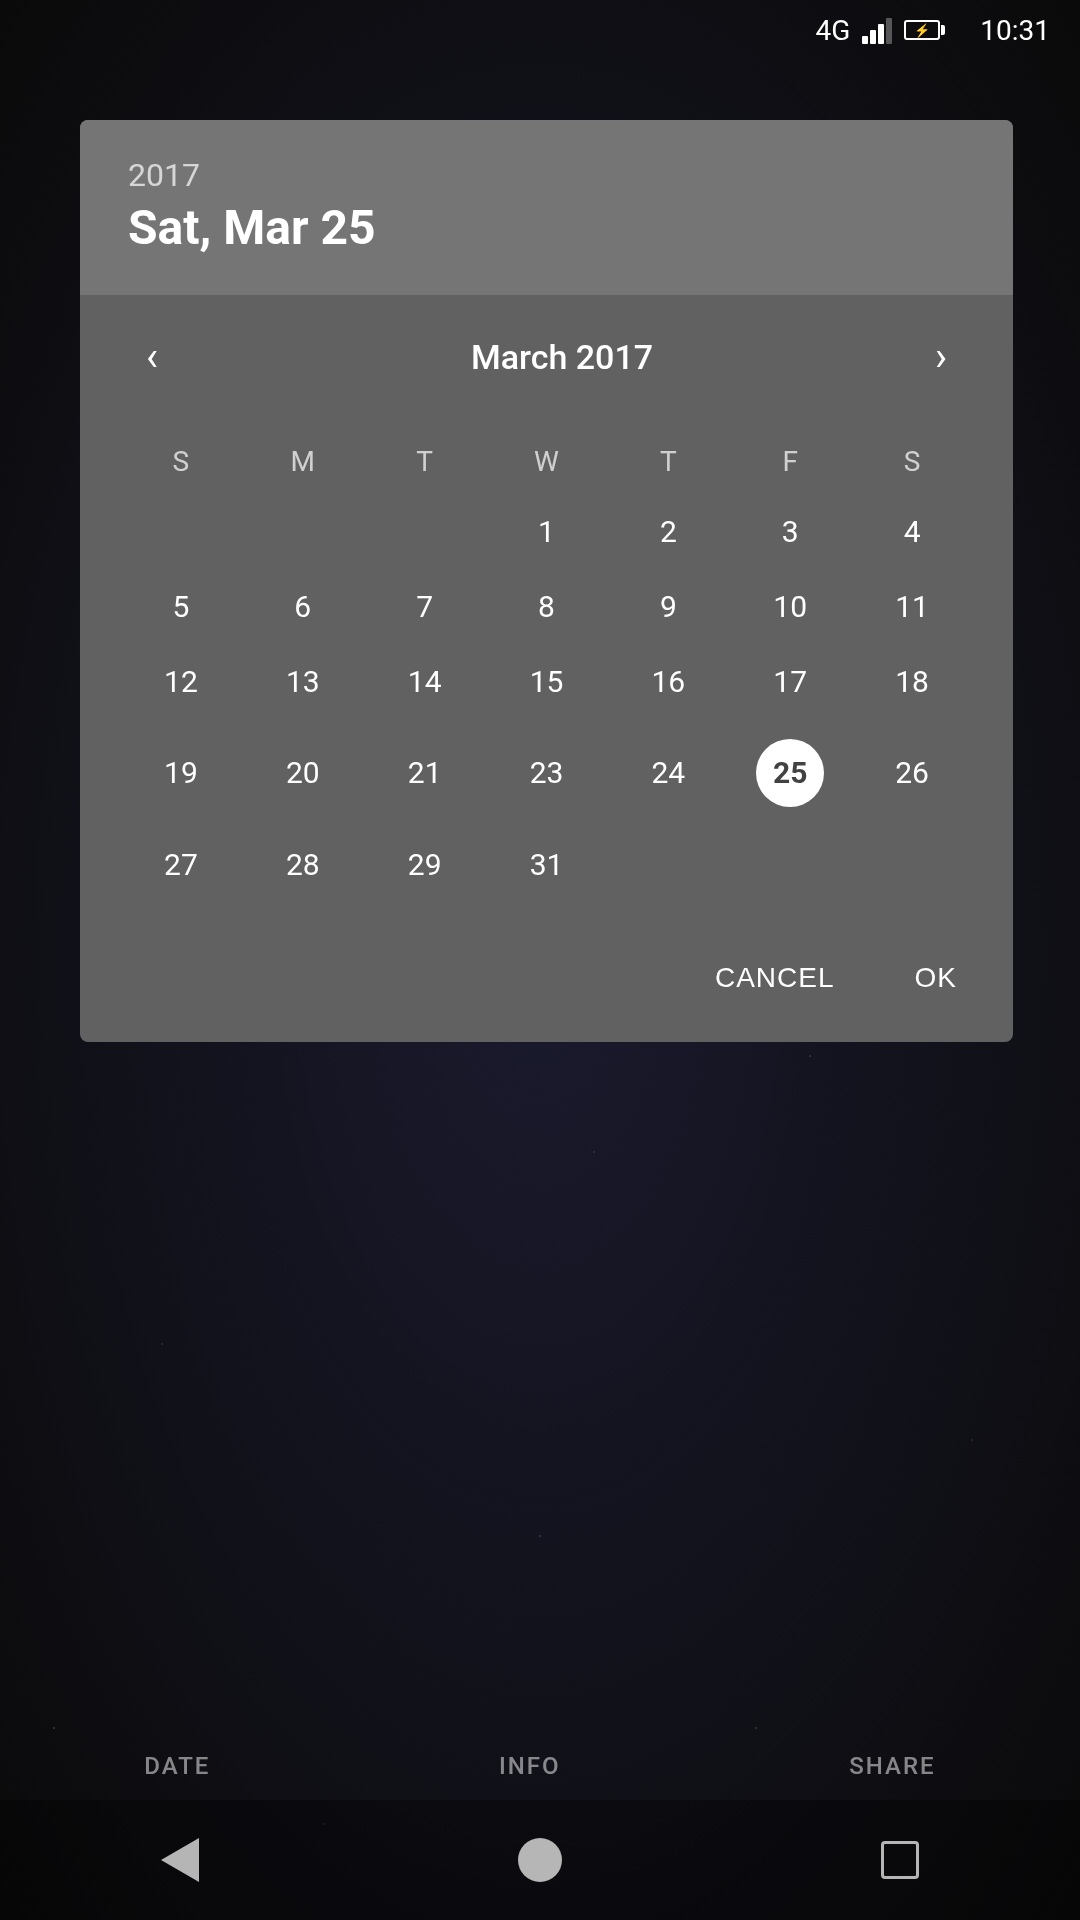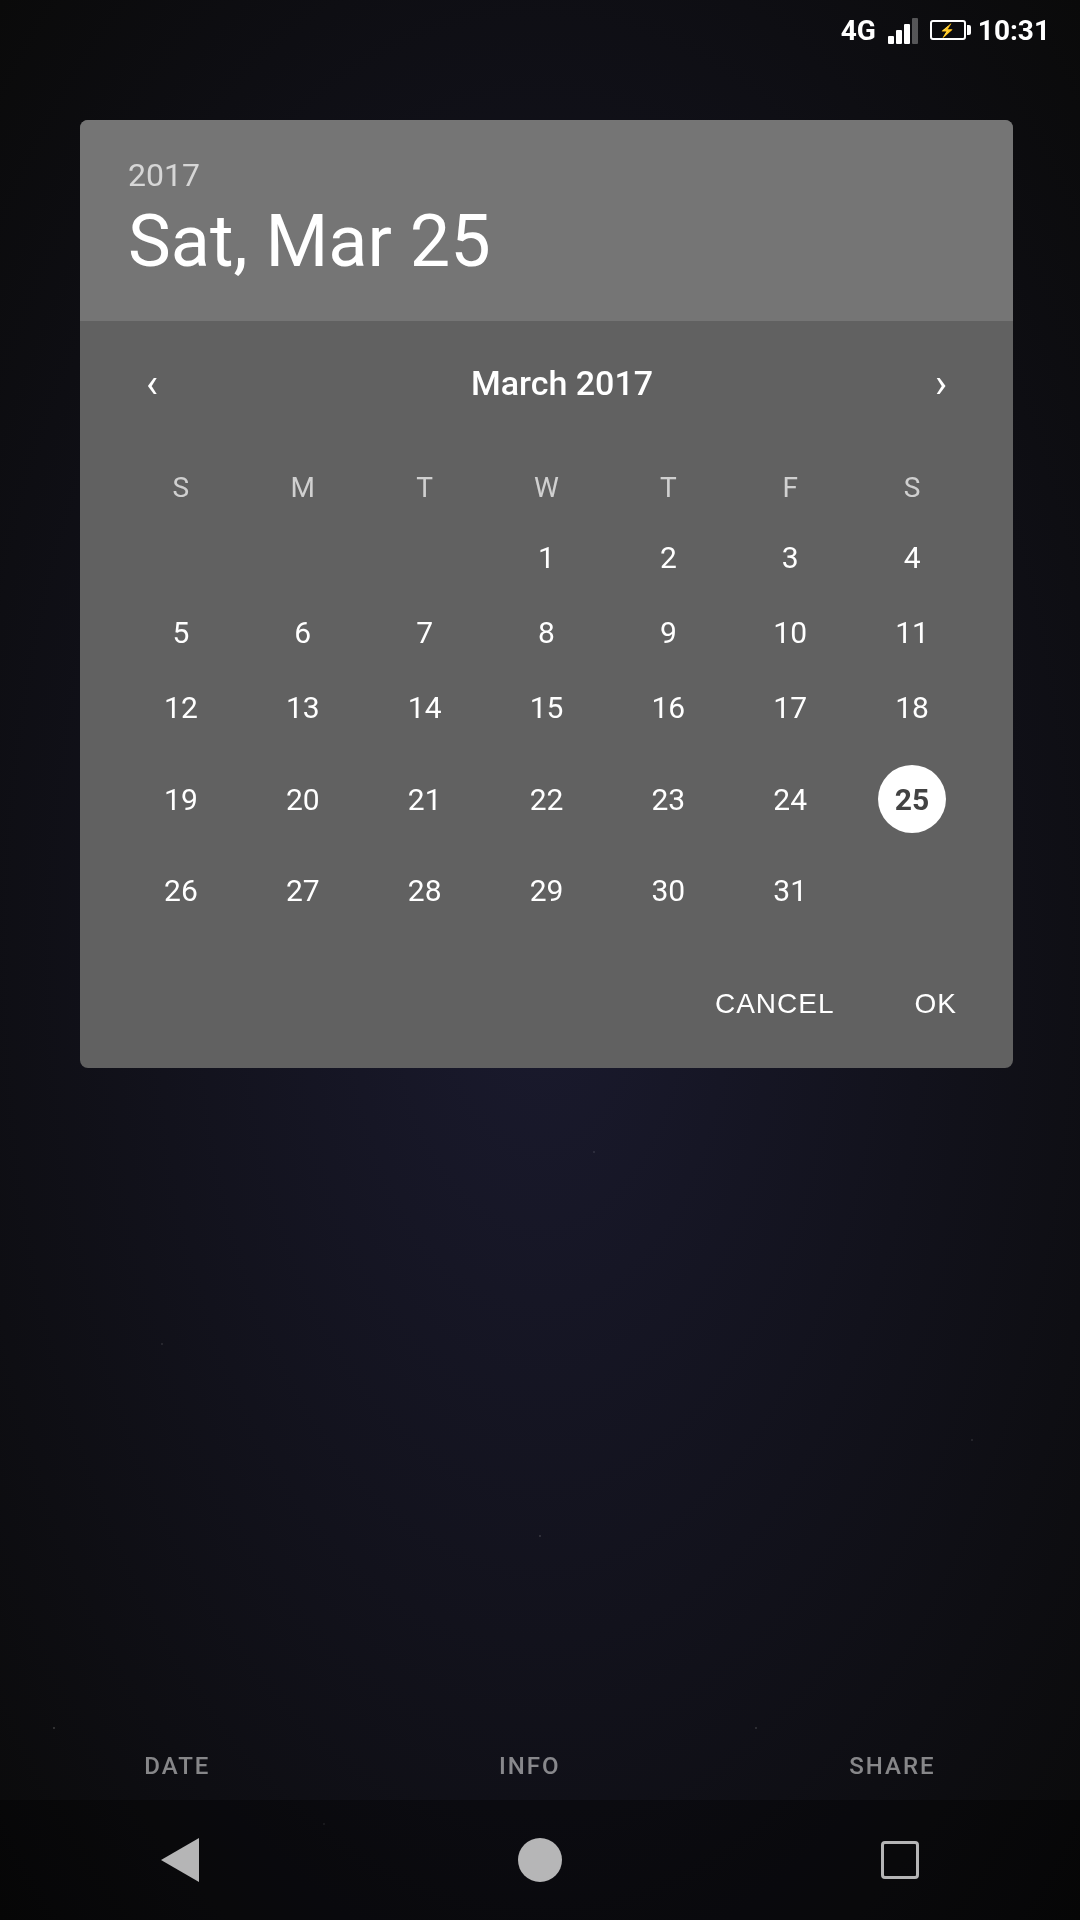--- a/index.html
+++ b/index.html
@@ -59,21 +59,22 @@
 
     .status-icons {
       display: flex;
       align-items: center;
       gap: 12px;
     }
 
     .status-text {
       color: white;
       font-size: 28px;
-      font-weight: 700;
+      font-weight: 400;
+      margin-left: 28px;
     }
 
     .signal-icon {
       display: flex;
       align-items: flex-end;
       gap: 2px;
       height: 28px;
     }
 
     .signal-bar {
@@ -134,22 +135,22 @@
 
     .dialog-year {
       color: rgba(255,255,255,0.7);
       font-size: 32px;
       font-weight: 400;
       margin-bottom: 8px;
     }
 
     .dialog-date {
       color: white;
-      font-size: 72px;
-      font-weight: 400;
+      font-size: 48px;
+      font-weight: 700;
       line-height: 1.1;
     }
 
     .dialog-body {
       background: #616161;
       padding: 30px 40px 20px;
     }
 
     
     .cal-nav {
@@ -382,31 +383,29 @@
         <div class="cal-day">12</div>
         <div class="cal-day">13</div>
         <div class="cal-day">14</div>
         <div class="cal-day">15</div>
         <div class="cal-day">16</div>
         <div class="cal-day">17</div>
         <div class="cal-day">18</div>
         <div class="cal-day">19</div>
         <div class="cal-day">20</div>
         <div class="cal-day">21</div>
-        <div class="cal-day">22</div>
         <div class="cal-day">23</div>
         <div class="cal-day">24</div>
         <div class="cal-day selected">
           <div class="day-circle">25</div>
         </div>
         <div class="cal-day">26</div>
         <div class="cal-day">27</div>
         <div class="cal-day">28</div>
         <div class="cal-day">29</div>
-        <div class="cal-day">30</div>
         <div class="cal-day">31</div>
         <div class="cal-day empty"></div>
       </div>
   </div>
 
   <div class="dialog-actions">
     <button class="dialog-btn">CANCEL</button>
     <button class="dialog-btn">OK</button>
   </div>
 </div>

